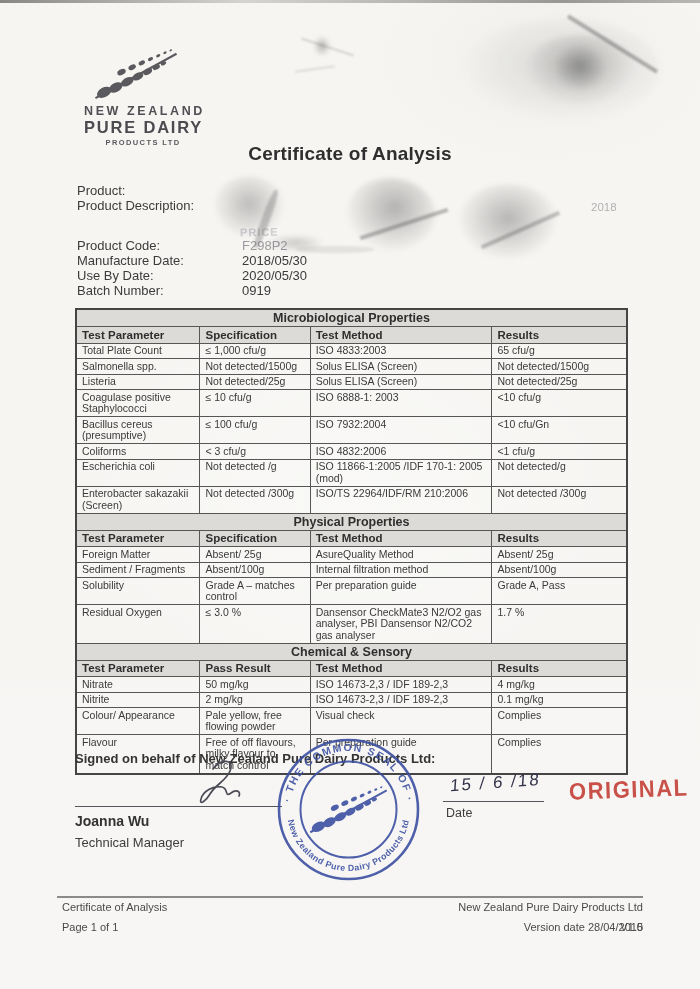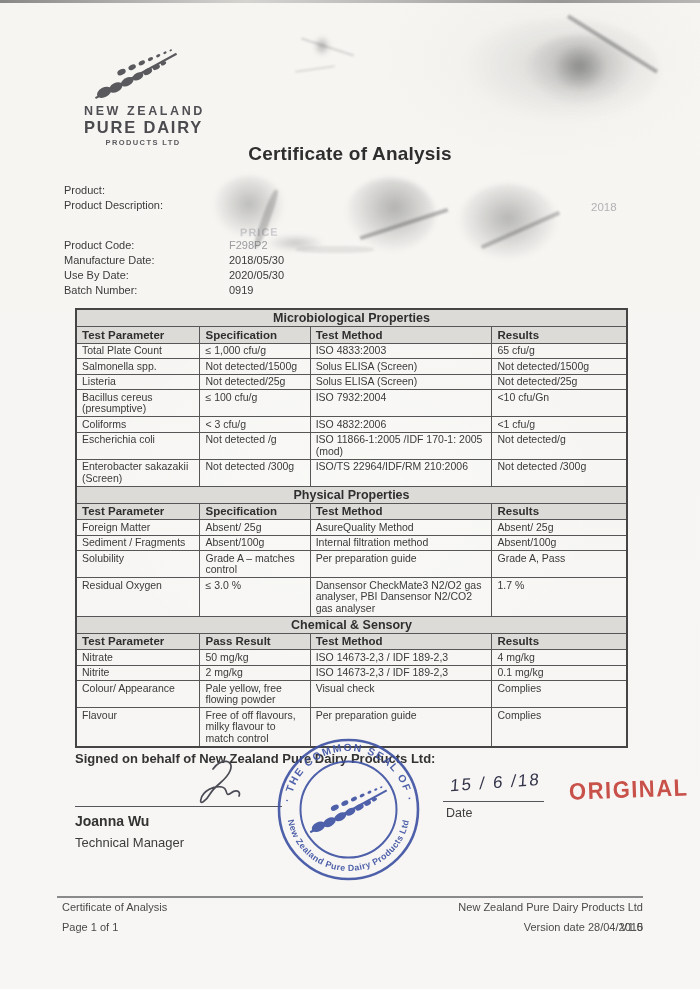--- a/index.html
+++ b/index.html
@@ -19,21 +19,21 @@
     background:linear-gradient(to right, rgba(45,45,45,.55), rgba(60,60,60,.18) 35%, rgba(40,40,40,.45) 80%, rgba(40,40,40,.3));}
   
   .logo{left:84px; top:46px; width:130px; color:#55555a;}
   .logo svg{display:block;}
   .logo-l1{font-size:12.5px; font-weight:bold; letter-spacing:2.6px; color:#4f4f54; margin-top:2px;}
   .logo-l2{font-size:16.5px; font-weight:bold; letter-spacing:1.8px; color:#4a4a4f; margin-top:0px;}
   .logo-l3{font-size:7.5px; font-weight:bold; letter-spacing:1.4px; color:#5a5a5f; text-align:center; width:118px; margin-top:1px;}
   
   .title{left:0; top:143px; width:700px; text-align:center; font-size:19px; font-weight:bold; color:#2e2e2e; letter-spacing:.2px;}
   
-  .pinfo{left:64px; top:183px; font-size:11px; line-height:15px; color:#3b3b3b;}
+  .pinfo{left:77px; top:183px; font-size:13px; line-height:15px; color:#3b3b3b;}
   .pinfo .row{white-space:nowrap;}
   .pinfo .lbl{display:inline-block; width:165px;}
   .pinfo .spacer{height:25px;}
   .val-faded{color:#9b9ba0;}
   .faint-price{left:240px; top:226px; font-size:11px; font-weight:bold; letter-spacing:1px; color:rgba(110,110,125,.30); transform:rotate(-1deg);}
   .faint-year{left:591px; top:201px; font-size:11.5px; color:rgba(120,120,128,.55);}
   
   .smudge{border-radius:50%; filter:blur(2.5px);}
   .streak{filter:blur(1.2px);}
   
@@ -165,20 +165,26 @@
           <td>Solus ELISA (Screen)</td>
           <td>Not detected/1500g</td>
         </tr>
         <tr>
           <td>Listeria</td>
           <td>Not detected/25g</td>
           <td>Solus ELISA (Screen)</td>
           <td>Not detected/25g</td>
         </tr>
         <tr>
+          <td>Coagulase positive Staphylococci</td>
+          <td>≤ 10 cfu/g</td>
+          <td>ISO 6888-1: 2003</td>
+          <td>&lt;10 cfu/g</td>
+        </tr>
+        <tr>
           <td>Bacillus cereus (presumptive)</td>
           <td>≤ 100 cfu/g</td>
           <td>ISO 7932:2004</td>
           <td>&lt;10  cfu/Gn</td>
         </tr>
         <tr>
           <td>Coliforms</td>
           <td>&lt; 3 cfu/g</td>
           <td>ISO 4832:2006</td>
           <td>&lt;1 cfu/g</td>

